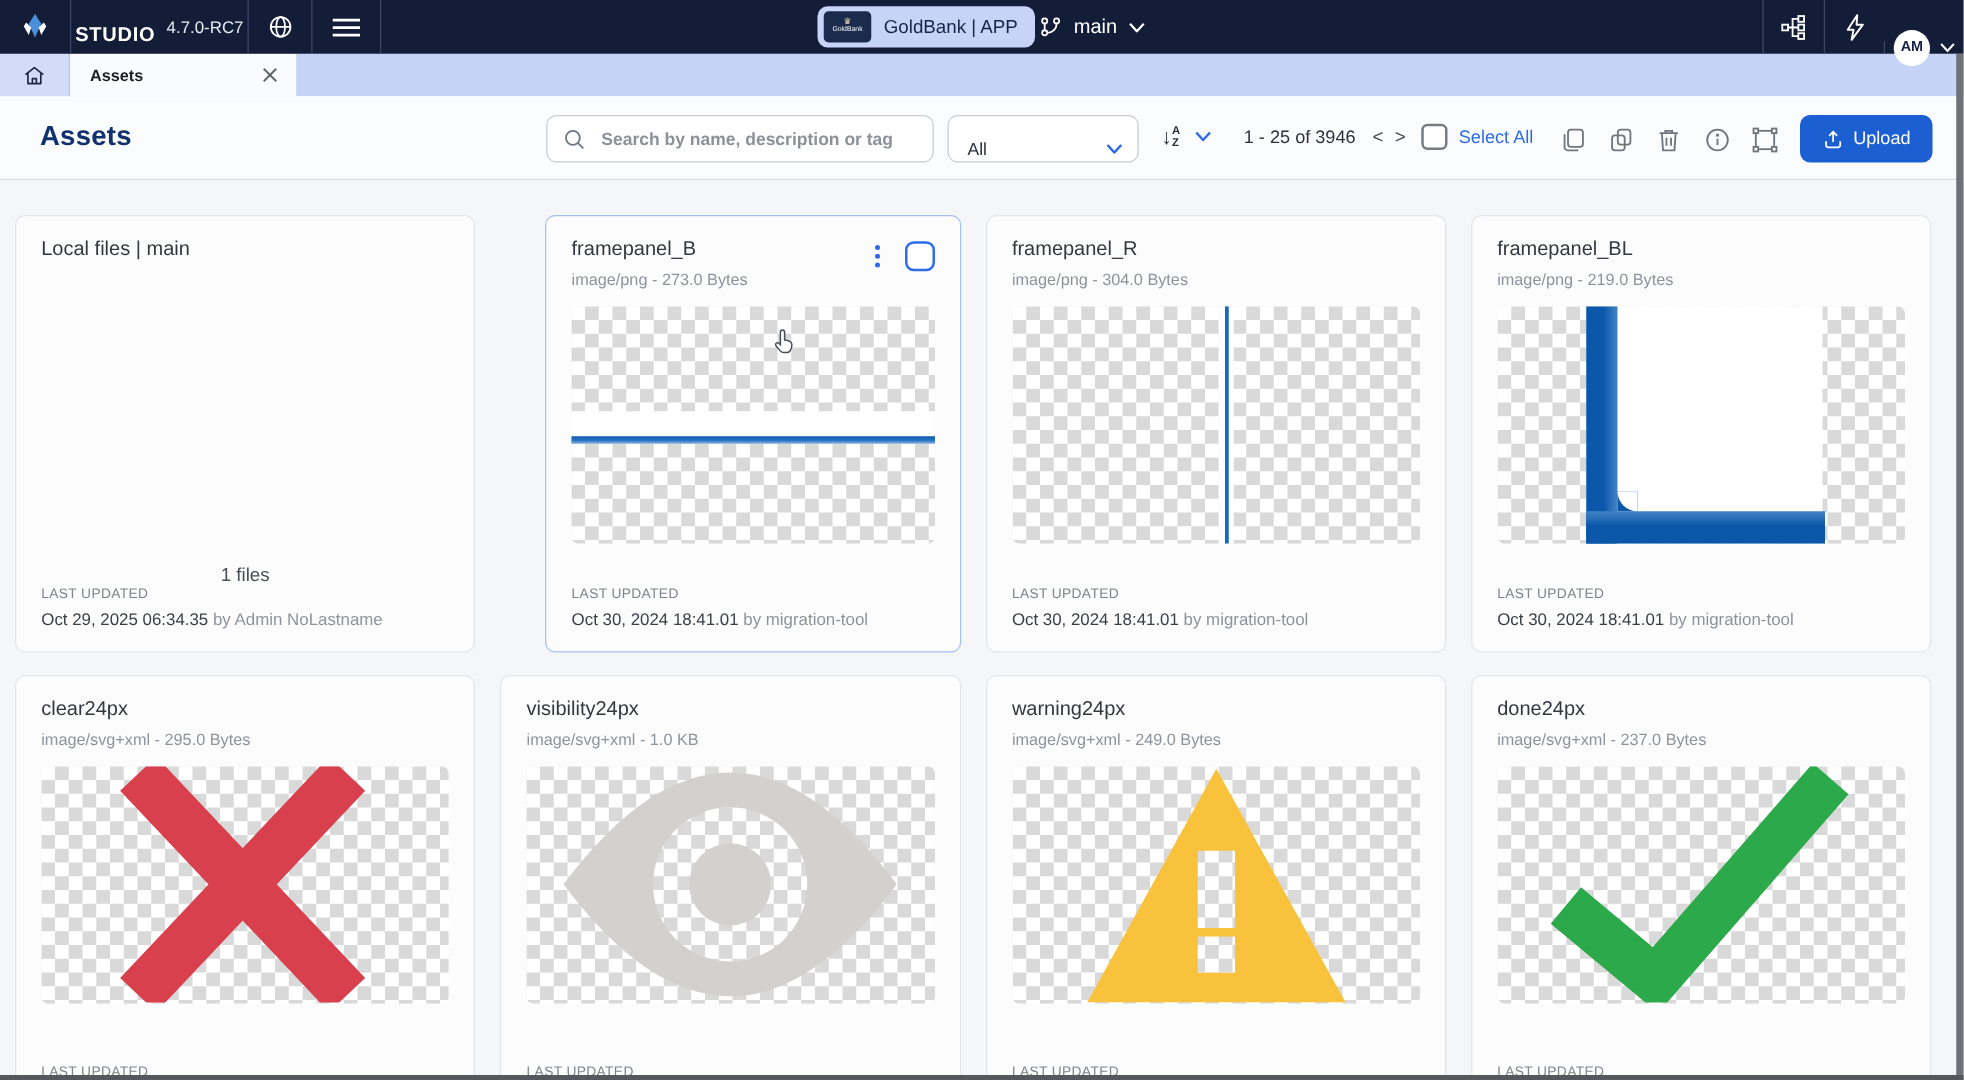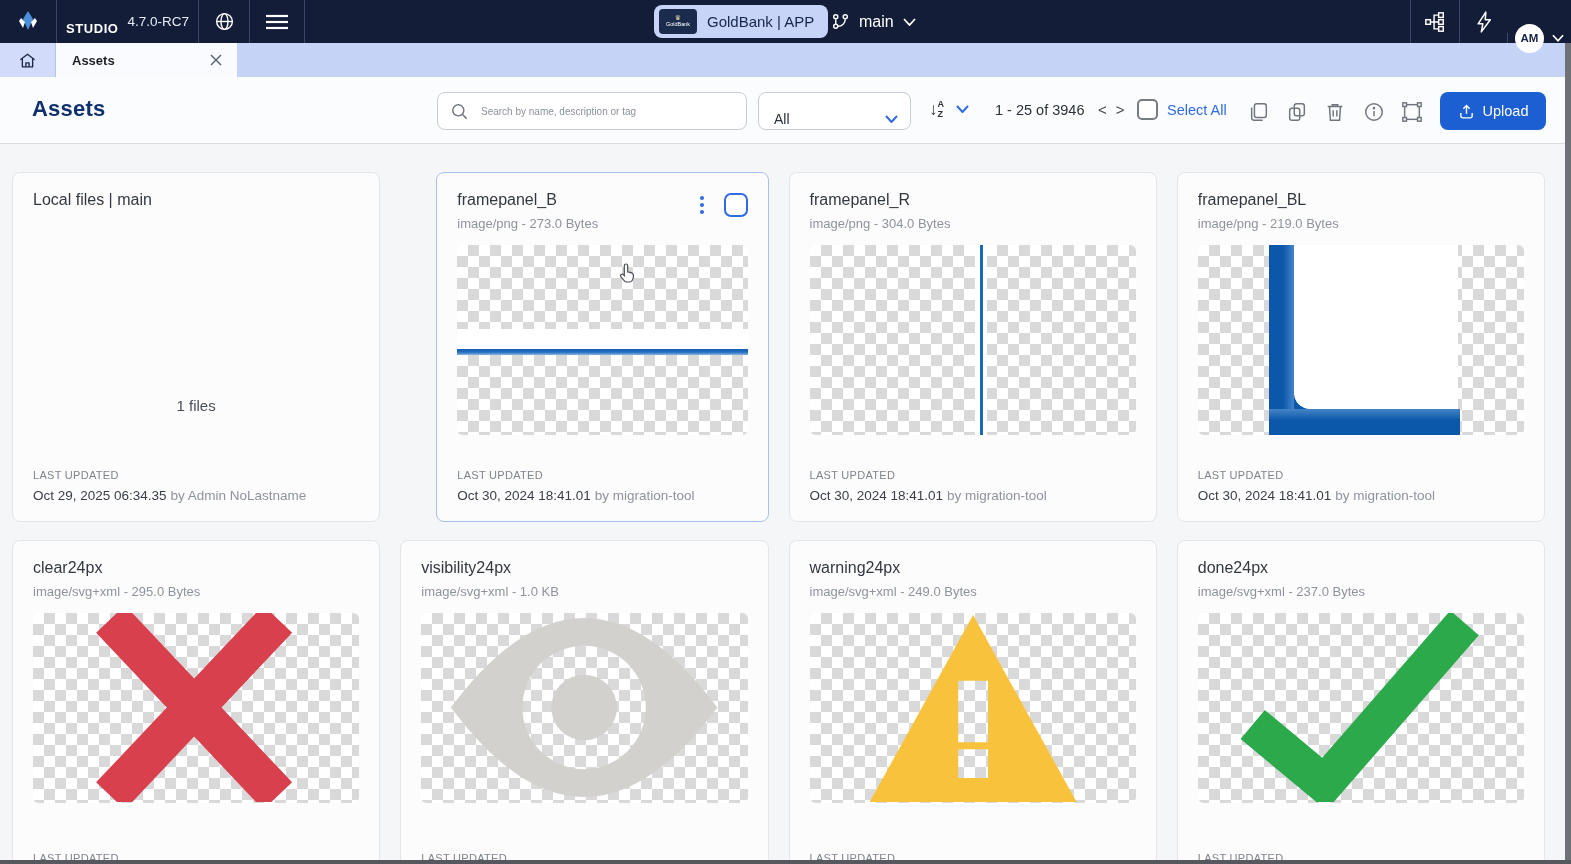--- a/index.html
+++ b/index.html
@@ -7,21 +7,21 @@
   body {
     width:1571px; height:864px; position:relative; overflow:hidden;
     font-family:"Liberation Sans", sans-serif;
     background:#f5f6f8; color:#33383f;
   }
   
   .navbar { position:relative; height:43px; background:#131d38; display:flex; align-items:stretch; color:#fff; }
   .nav-cell { display:flex; align-items:center; justify-content:center; border-right:1px solid #3c4866; }
   .nav-logo { width:57px; }
   .nav-brand { width:142px; gap:9px; }
-  .brand-name { font-weight:bold; font-size:13px; letter-spacing:.6px;margin-top:14px; }
+  .brand-name { font-weight:bold; font-size:16px; letter-spacing:.6px;margin-top:14px; }
   .brand-version { font-size:13.5px; color:#e8ecf5; }
   .nav-globe { width:51px; }
   .nav-burger { width:55px; }
   .nav-spacer { flex:1; border-right:none; }
   .app-pill { position:absolute; left:654px; top:5px; height:33px; display:flex; align-items:center; gap:10px;
     background:#c7d4f8; border-radius:8px; padding:0 14px 0 5px; cursor:pointer; }
   .app-badge { width:38px; height:25px; background:#1b2b4d; border-radius:4px; display:flex; flex-direction:column; align-items:center; justify-content:center; }
   .app-badge .crown { color:#e7d9b0; font-size:7px; line-height:6px; }
   .app-badge .badge-text { color:#fff; font-size:5.5px; line-height:7px; }
   .app-pill-label { color:#16254b; font-size:15px; font-weight:500; white-space:nowrap; }
@@ -37,21 +37,21 @@
   
   .tabbar { height:34px; background:#c5d3f7; display:flex; align-items:stretch; }
   .tab-home { width:56px; background:#d2dcfa; border-right:1px solid #b3c3ee; display:flex; align-items:center; justify-content:center; cursor:pointer; }
   .tab-active { width:181px; background:#fafbfe; display:flex; align-items:center; padding:0 14px 0 16px; cursor:pointer; }
   .tab-label { font-size:13px; font-weight:bold; color:#1c2026; flex:1; }
   
   .pageheader { position:relative; height:67px; background:#fbfcfd; border-bottom:1px solid #d9dde3; }
   .page-title { position:absolute; left:32px; top:19px; font-size:22px; font-weight:bold; color:#10306e; letter-spacing:.2px; }
   .search-box { position:absolute; left:437px; top:15px; width:310px; height:38px; background:#fff;
     border:1px solid #c6ccd4; border-radius:8px; display:flex; align-items:center; padding:0 12px; gap:10px; }
-  .search-box input { border:none; outline:none; flex:1; font-size:10px; font-family:inherit; color:#4d7c0f; background:transparent; }
+  .search-box input { border:none; outline:none; flex:1; font-size:14px; font-family:inherit; color:#4d7c0f; background:transparent;font-weight:bold; }
   .search-box input::placeholder { color:#8b9199; }
   .filter-select { position:absolute; left:758px; top:15px; width:153px; height:38px; background:#fff;
     border:1px solid #c6ccd4; border-radius:8px; display:flex; align-items:center; padding:16px 12px 0 15px; cursor:pointer; }
   .filter-value { flex:1; font-size:14px; color:#2b3139; }
   .sort-group { position:absolute; left:929px; top:22px; display:flex; align-items:center; gap:12px; cursor:pointer; }
   .sort-az { display:flex; align-items:center; }
   .sort-arrow { font-size:17px; color:#2b3139; line-height:1; }
   .sort-letters { display:flex; flex-direction:column; font-size:9px; font-weight:bold; color:#2b3139; line-height:10px; }
   .range-text { position:absolute; left:995px; top:25px; font-size:14.5px; color:#2b3139; }
   .pager { position:absolute; left:1098px; top:24px; display:flex; gap:9px; font-size:15px; color:#3f444b; }
@@ -81,21 +81,21 @@
   .hb-white { position:absolute; left:0; right:0; top:84px; height:24px; background:#fff; }
   .hb-line  { position:absolute; left:0; right:0; top:104px; height:6px;
     background:linear-gradient(180deg,#0f5cb0 0%,#2a72c2 55%,#8ab5e2 100%); }
   .vb-white { position:absolute; top:0; bottom:0; left:165px; width:12px; background:#fff; }
   .vb-line  { position:absolute; top:0; bottom:0; left:170px; width:3px; background:#1668c0; }
   .bl-white { position:absolute; left:71px; right:66px; top:0; bottom:0; background:#fff; }
   .bl-v { position:absolute; left:71px; width:25px; top:0; bottom:0; background:linear-gradient(90deg,var(--asset-blue) 55%,#4484c5 100%); }
   .bl-h { position:absolute; left:71px; width:191px; bottom:0; height:26px; background:linear-gradient(0deg,var(--asset-blue) 55%,#4484c5 100%); }
   .bl-fillet { position:absolute; left:96px; bottom:26px; width:16px; height:16px; background:var(--asset-blue); }
   .bl-fillet i { position:absolute; inset:0; background:#fff; border-bottom-left-radius:16px; display:block; }
-  .folder-body { flex:1; display:flex; flex-direction:column; align-items:center; justify-content:center; gap:20px; }
+  .folder-body { flex:1; display:flex; flex-direction:column; align-items:center; justify-content:flex-end; gap:20px; }
   .folder-count { font-size:15px; color:#4a4f57; }
   .card-footer { margin-top:auto; }
   .fl { font-size:11px; color:#7e848c; letter-spacing:.3px; margin-bottom:7px; }
   .date-line { font-size:13.5px; color:#3a3f46; }
   .date-line .by { color:#8e939b; }
   
   .edge-right { position:absolute; right:0; top:43px; bottom:0; width:6px; background:#6e7176; }
   .edge-bottom { position:absolute; left:0; right:0; bottom:0; height:4px; background:#55585c; }
   .cursor { position:absolute; left:617px; top:262px; width:22px; height:24px; pointer-events:none; z-index:50; }
 </style>

